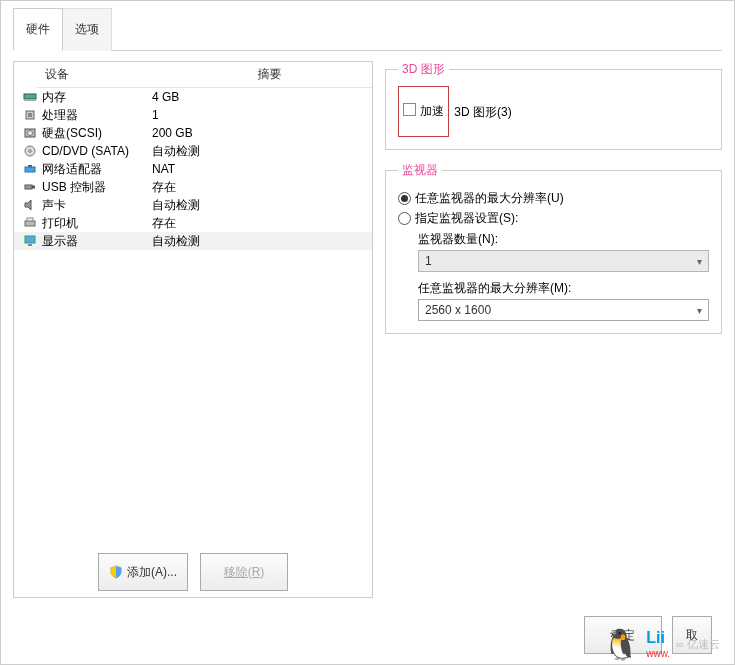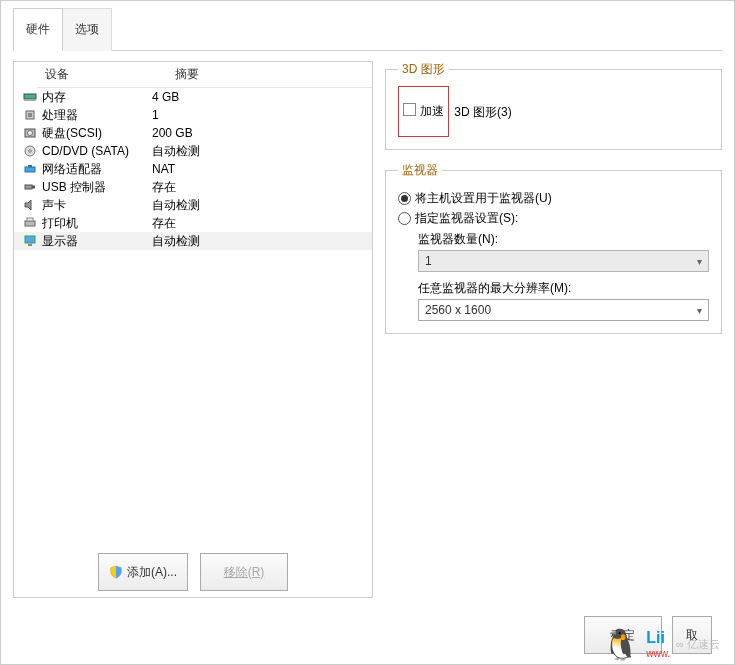--- a/index.html
+++ b/index.html
@@ -80,21 +80,21 @@
     }
     .hw-header {
       display: flex;
       padding: 4px 8px;
       border-bottom: 1px solid #e5e5e5;
       font-size: 12px;
       color: #333;
       margin-left: 23px;
     }
     .hw-col-device { width: 130px; }
-    .hw-col-summary { flex: 1; }
+    .hw-col-summary { flex: 1; text-align: center; }
     .hw-list { flex: 1; overflow: auto; }
     .hw-row {
       display: flex;
       align-items: center;
       padding: 2px 8px;
       height: 18px;
       font-size: 12px;
       color: #000;
     }
     .hw-row.selected { background: #f2f2f2; }
@@ -116,21 +116,21 @@
     }
     fieldset {
       border: 1px solid #ccc;
       padding: 8px 12px 12px 12px;
       font-size: 12px;
       color: #000;
     }
     legend {
       padding: 0 4px;
       font-size: 12px;
-      color: #a16207;
+      color: #ec4899;
     }
     .highlight-box {
       border: 1px solid #c04040;
       display: inline-flex;
       align-items: flex-start;
       padding: 16px 4px;
     }
     .checkbox {
       width: 13px; height: 13px; border: 1px solid #888; background: #fff;
       margin-right: 4px; display: inline-block;
@@ -341,21 +341,21 @@
           <span class="checkbox"></span>
           <span>加速</span>
         </span>
         <span style="margin-left:2px;">3D 图形(3)</span>
       </fieldset>
 
       <fieldset>
         <legend>监视器</legend>
         <div class="radio-row">
           <span class="radio checked"></span>
-          <span>将主机设置用于监视器(U)</span>
+          <span>任意监视器的最大分辨率(U)</span>
         </div>
         <div class="radio-row">
           <span class="radio"></span>
           <span>指定监视器设置(S):</span>
         </div>
         <div class="sub-group">
           <div class="field-label">监视器数量(N):</div>
           <div class="select-box">
             <span>1</span>
             <span class="chev">▾</span>

